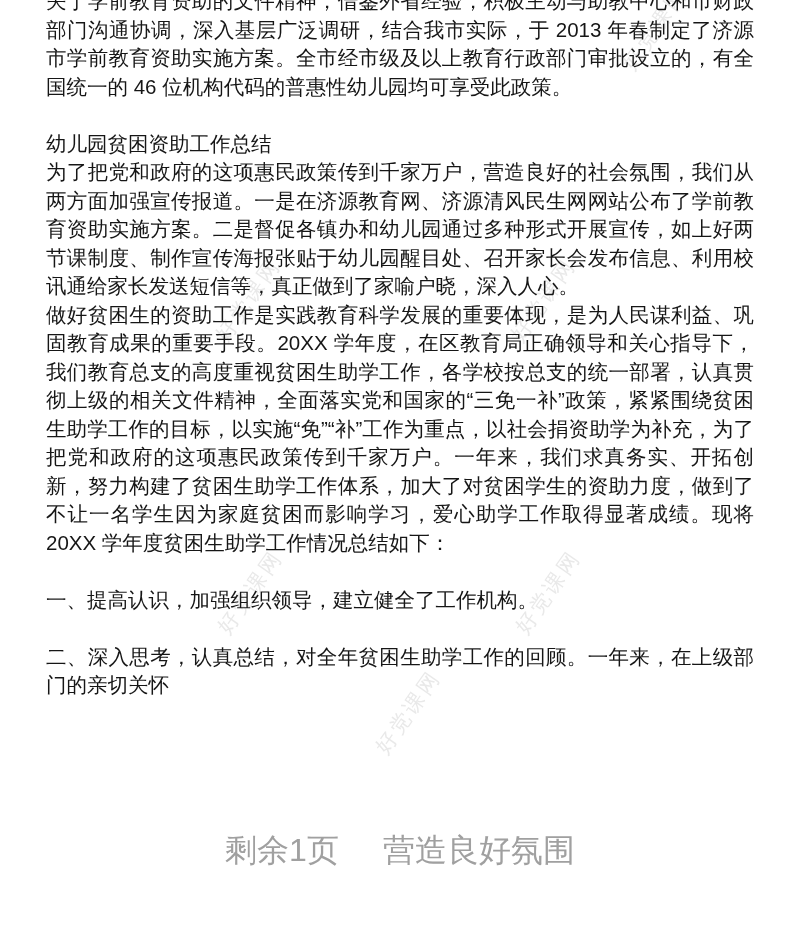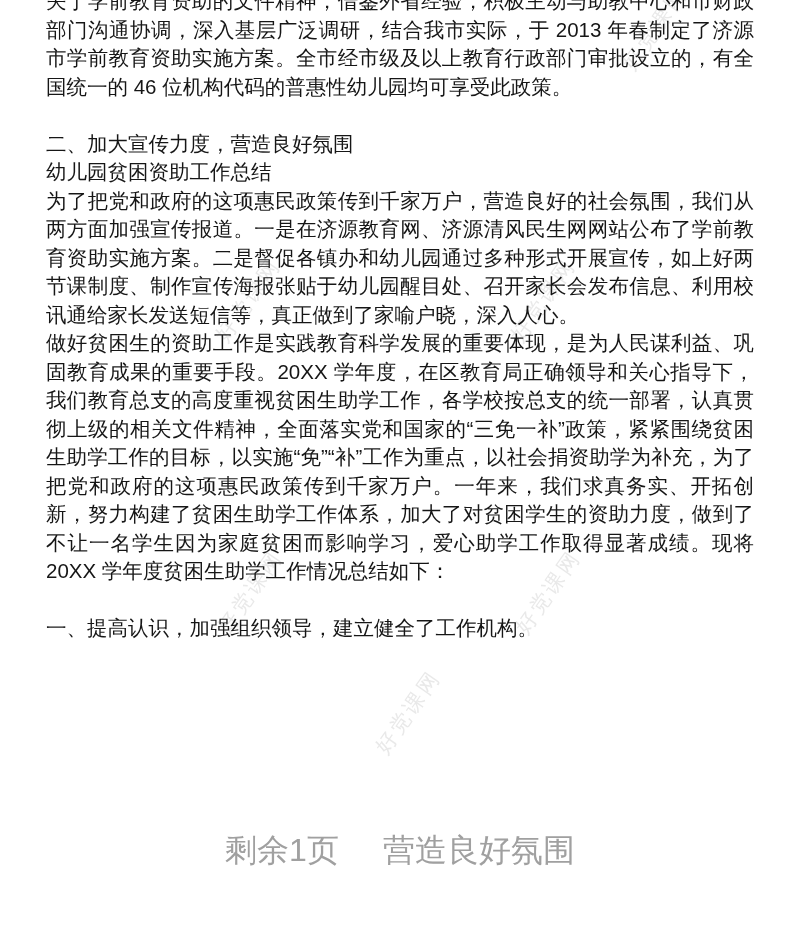--- a/index.html
+++ b/index.html
@@ -64,27 +64,27 @@
   <span class="watermark" style="left:248px;top:300px;">好党课网</span>
   <span class="watermark" style="left:543px;top:300px;">好党课网</span>
   <span class="watermark" style="left:250px;top:592px;">好党课网</span>
   <span class="watermark" style="left:548px;top:592px;">好党课网</span>
   <span class="watermark" style="left:408px;top:712px;">好党课网</span>
   <span class="watermark" style="left:655px;top:28px;">好党课网</span>
 
   <div class="doc">
     <p>关于学前教育资助的文件精神，借鉴外省经验，积极主动与助教中心和市财政部门沟通协调，深入基层广泛调研，结合我市实际，于 2013 年春制定了济源市学前教育资助实施方案。全市经市级及以上教育行政部门审批设立的，有全国统一的 46 位机构代码的普惠性幼儿园均可享受此政策。</p>
     <div class="blank"></div>
-    <p>二、加大宣传力度，营造良好氛围</p>
     <p>幼儿园贫困资助工作总结</p>
     <p>为了把党和政府的这项惠民政策传到千家万户，营造良好的社会氛围，我们从两方面加强宣传报道。一是在济源教育网、济源清风民生网网站公布了学前教育资助实施方案。二是督促各镇办和幼儿园通过多种形式开展宣传，如上好两节课制度、制作宣传海报张贴于幼儿园醒目处、召开家长会发布信息、利用校讯通给家长发送短信等，真正做到了家喻户晓，深入人心。</p>
     <p>做好贫困生的资助工作是实践教育科学发展的重要体现，是为人民谋利益、巩固教育成果的重要手段。20XX 学年度，在区教育局正确领导和关心指导下，我们教育总支的高度重视贫困生助学工作，各学校按总支的统一部署，认真贯彻上级的相关文件精神，全面落实党和国家的“三免一补”政策，紧紧围绕贫困生助学工作的目标，以实施“免”“补”工作为重点，以社会捐资助学为补充，为了把党和政府的这项惠民政策传到千家万户。一年来，我们求真务实、开拓创新，努力构建了贫困生助学工作体系，加大了对贫困学生的资助力度，做到了不让一名学生因为家庭贫困而影响学习，爱心助学工作取得显著成绩。现将 20XX 学年度贫困生助学工作情况总结如下：</p>
     <div class="blank"></div>
     <p>一、提高认识，加强组织领导，建立健全了工作机构。</p>
     <div class="blank"></div>
+    <p>二、深入思考，认真总结，对全年贫困生助学工作的回顾。一年来，在上级部门的亲切关怀</p>
   </div>
 
   <div class="footer">
     <span>剩余1页</span>
     <span>营造良好氛围</span>
   </div>
 
 </div>
 
 </body></html>

